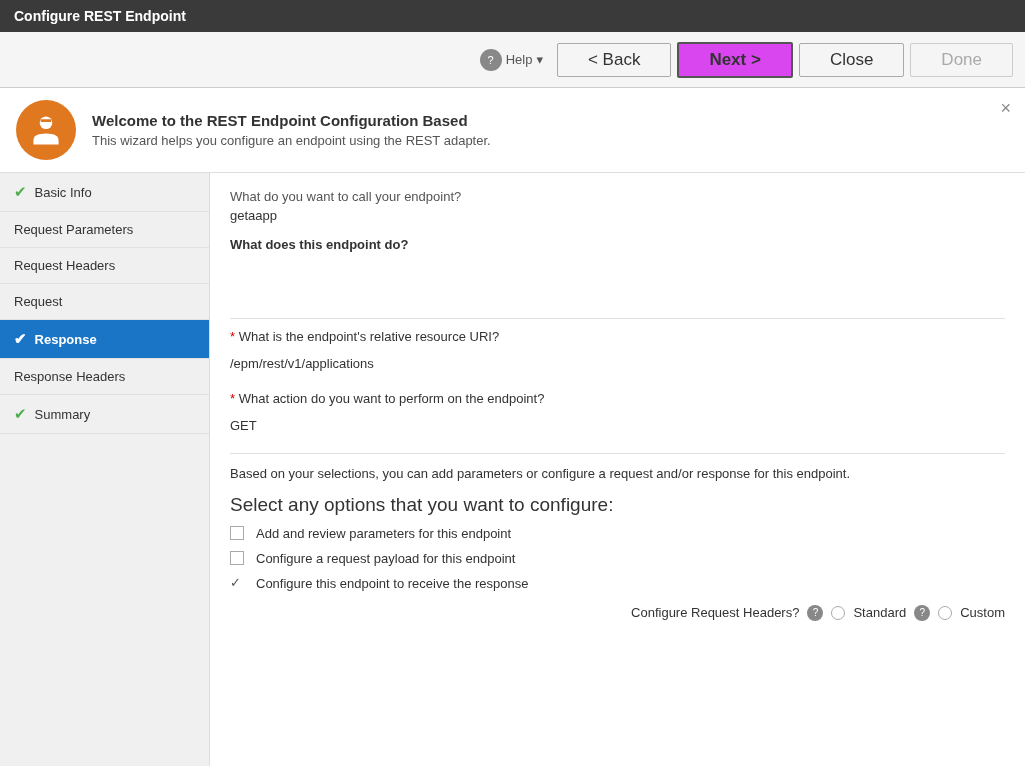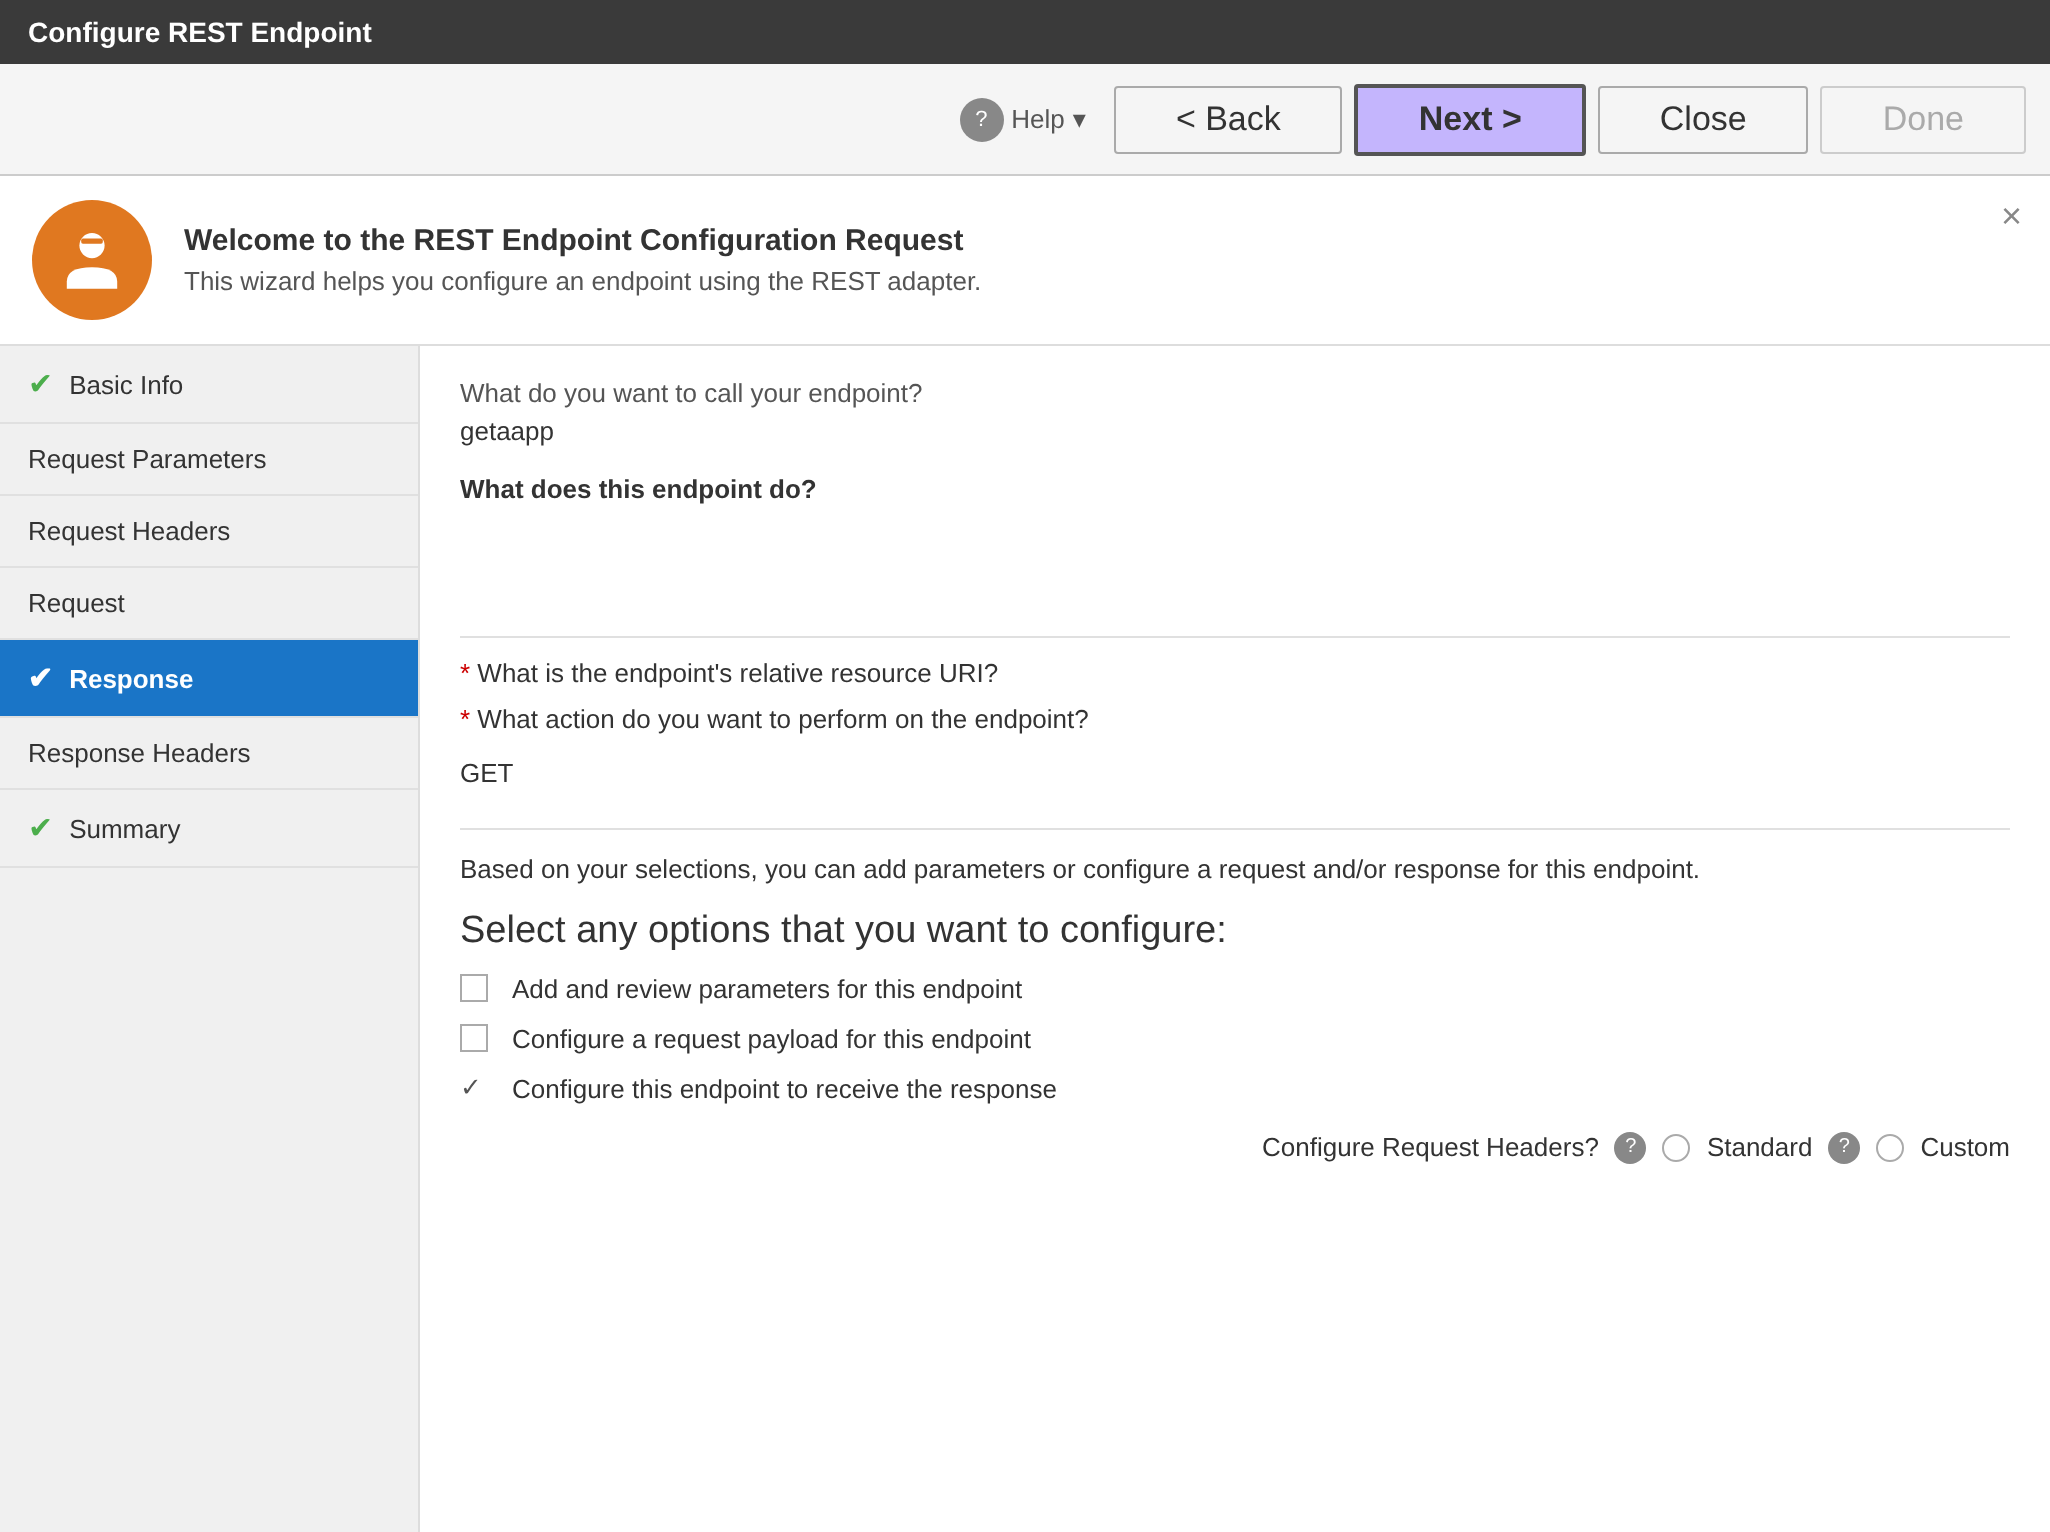--- a/index.html
+++ b/index.html
@@ -59,21 +59,21 @@
       padding: 6px 30px;
       border: 1px solid #aaa;
       background: #f5f5f5;
       cursor: pointer;
       font-size: 17px;
       border-radius: 2px;
       color: #333;
     }
 
     .toolbar-btn.next-btn {
-      background: #c4b5fd;
+      background: #d946ef;
       border: 2px solid #555;
       font-weight: bold;
       color: #333;
     }
 
     .toolbar-btn.done-btn {
       color: #aaa;
       border-color: #ccc;
     }
 
@@ -324,21 +324,21 @@
 
 <div class="header-banner">
   <div class="header-icon">
     <svg viewBox="0 0 40 40">
       <circle cx="20" cy="12" r="7" fill="white"></circle>
       <path d="M6 32 Q6 24 20 24 Q34 24 34 32 L34 36 L6 36 Z" fill="white"></path>
       <rect x="14" y="8" width="12" height="3" rx="1" fill="#e07820"></rect>
     </svg>
   </div>
   <div class="header-text">
-    <h2>Welcome to the REST Endpoint Configuration Request</h2>
+    <h2>Welcome to the REST Endpoint Configuration Based</h2>
     <p>This wizard helps you configure an endpoint using the REST adapter.</p>
   </div>
   <span class="close-x">×</span>
 </div>
 
 <div class="main-layout">
 
   <div class="sidebar">
 
     <div class="sidebar-item completed">
@@ -378,20 +378,21 @@
 
     <div class="field-label">What do you want to call your endpoint?</div>
     <div class="field-value">getaapp</div>
 
     <div class="field-label-bold">What does this endpoint do?</div>
     <div style="height: 50px;"></div>
 
     <hr class="divider-line">
 
     <div class="section-question required">What is the endpoint's relative resource URI?</div>
+    <div class="field-input-display">/epm/rest/v1/applications</div>
 
     <div class="section-question required">What action do you want to perform on the endpoint?</div>
     <div class="field-input-display">GET</div>
 
     <hr class="divider-line">
 
     <div class="info-text">Based on your selections, you can add parameters or configure a request and/or response for this endpoint.</div>
 
     <div class="options-label">Select any options that you want to configure:</div>
 

